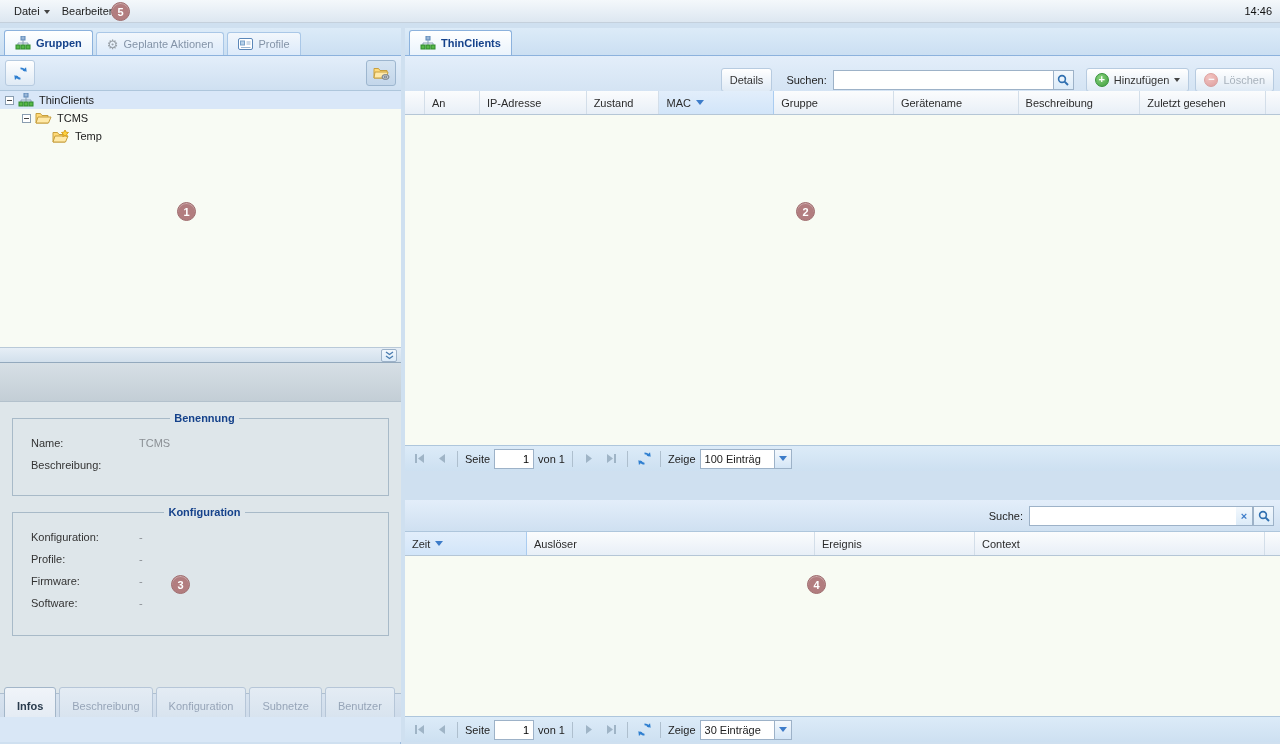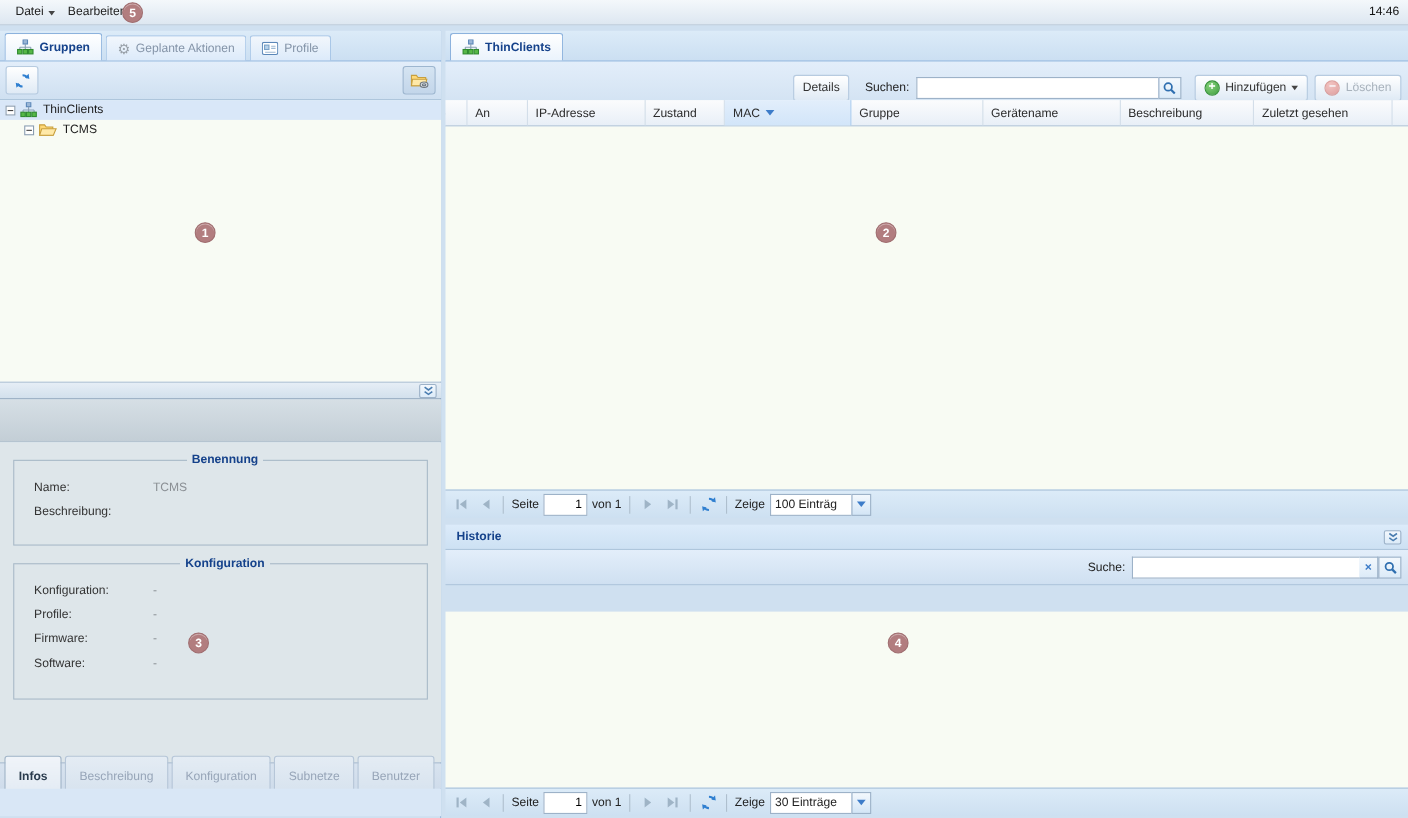--- a/index.html
+++ b/index.html
@@ -196,20 +196,28 @@
       <span class="tree-label">ThinClients</span>
     </div>
     <div class="tree-row" style="padding-left:22px;">
       <span class="expander"></span>
       <svg width="17" height="14" viewBox="0 0 17 14">
         <path d="M1 2.5 L5.5 2.5 L7 4.5 L13 4.5 L13 12 L1 12 Z" fill="#ffd977" stroke="#c79f3e"></path>
         <path d="M3 6 L16 6 L13.5 12 L1 12 Z" fill="#ffe9a8" stroke="#c79f3e"></path>
       </svg>
       <span class="tree-label">TCMS</span>
     </div>
+    <div class="tree-row" style="padding-left:52px;">
+      <svg width="18" height="15" viewBox="0 0 18 15">
+        <path d="M1 3.5 L5.5 3.5 L7 5.5 L13 5.5 L13 13 L1 13 Z" fill="#ffd977" stroke="#c79f3e"></path>
+        <path d="M3 7 L16 7 L13.5 13 L1 13 Z" fill="#ffe9a8" stroke="#c79f3e"></path>
+        <path d="M13 1 l1.1 2.2 2.4 .3 -1.8 1.7 .5 2.4 -2.2-1.2 -2.2 1.2 .5-2.4 -1.8-1.7 2.4-.3 Z" fill="#ffd23e" stroke="#d9a11c"></path>
+      </svg>
+      <span class="tree-label">Temp</span>
+    </div>
   </div>
 
   <div class="splitter">
     <div class="mini-tool">
       <svg width="9" height="9" viewBox="0 0 9 9">
         <path d="M1 1 L4.5 3.5 L8 1 M1 5 L4.5 7.5 L8 5" stroke="#4a7db0" fill="none" stroke-width="1.4"></path>
       </svg>
     </div>
   </div>
 
@@ -376,43 +384,51 @@
     <div class="pg-sep"></div>
     <span>Zeige</span>
     <div class="combo">
       <div class="combo-text">100 Einträg</div>
       <div class="combo-btn">
           <span class="chev"></span>
         </div>
     </div>
   </div>
 
-  <div class="historie-header">
-    <span class="historie-title">Historie</span>
-    <div class="mini-tool">
-      <svg width="9" height="9" viewBox="0 0 9 9">
-        <path d="M1 1 L4.5 3.5 L8 1 M1 5 L4.5 7.5 L8 5" stroke="#4a7db0" fill="none" stroke-width="1.4"></path>
-      </svg>
-    </div>
-  </div>
 
   <div class="historie-toolbar">
     <span class="tb-label" style="margin-right:6px;">Suche:</span>
     <input class="text-input" style="width: 207px; border-right: none;" value="">
     <div class="clear-btn">
       <span>×</span>
     </div>
     <div class="mag-btn">
       <svg width="12" height="12" viewBox="0 0 12 12">
         <circle cx="5" cy="5" r="3.4" fill="none" stroke="#2f6fb0" stroke-width="1.6"></circle>
         <path d="M7.6 7.6 L11 11" stroke="#2f6fb0" stroke-width="2"></path>
       </svg>
     </div>
   </div>
 
+  <div class="grid-header" style="left:405px; top:532px; width:875px;">
+    <div class="hcell sorted" style="width:122px;">
+      <span>Zeit</span>
+      <span class="sort-arrow"></span>
+    </div>
+    <div class="hcell" style="width:288px;">
+        <span>Auslöser</span>
+      </div>
+    <div class="hcell" style="width:160px;">
+        <span>Ereignis</span>
+      </div>
+    <div class="hcell" style="width:290px;">
+        <span>Context</span>
+      </div>
+    <div class="hcell" style="flex:1; border-right:none;"></div>
+  </div>
   <div class="grid-body" style="left:405px; top:556px; width:875px; height:160px;"></div>
 
   <div class="pager" style="left:405px; top:716px; width:875px;">
     <div class="pg-btn">
       <svg width="11" height="11" viewBox="0 0 11 11">
           <rect x="1" y="1" width="2" height="9" fill="#9fb4c6"></rect>
           <polygon points="10,1 10,10 4,5.5" fill="#9fb4c6"></polygon>
         </svg>
     </div>
     <div class="pg-btn">

